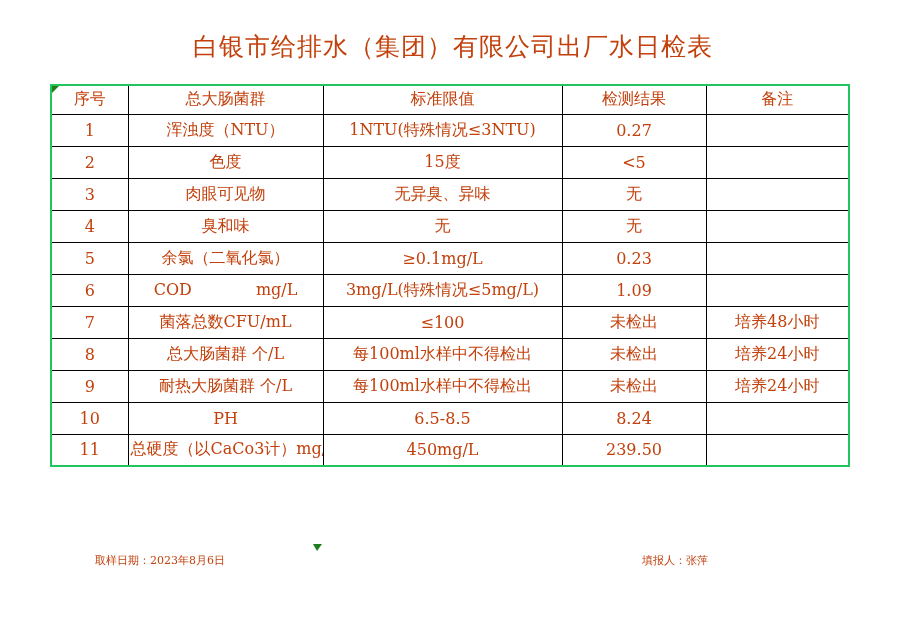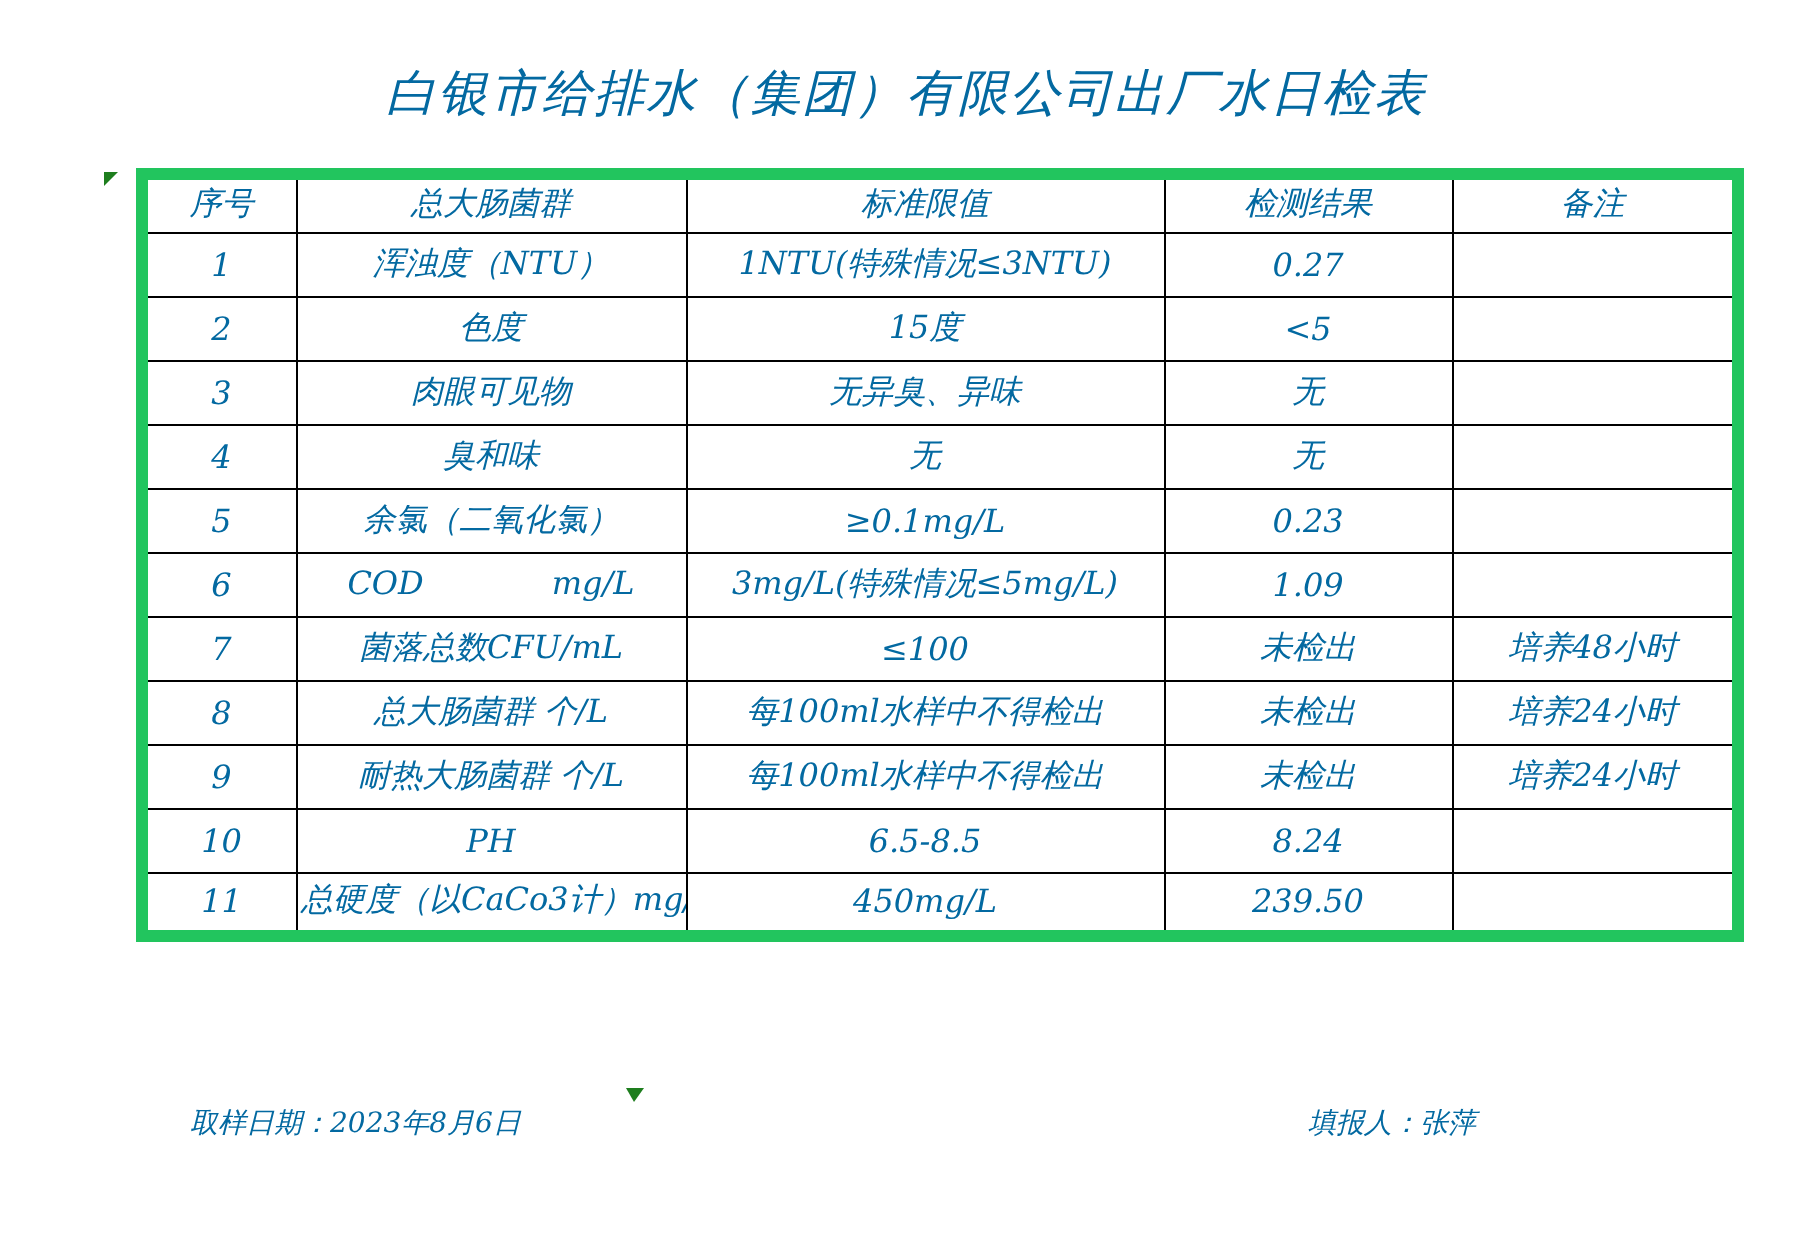--- a/index.html
+++ b/index.html
@@ -3,43 +3,42 @@
 <meta charset="utf-8">
 <style>
   * { margin: 0; padding: 0; box-sizing: border-box; }
   html, body { background: #ffffff; }
   .page {
     position: relative;
     width: 906px;
     height: 630px;
     background: #ffffff;
     font-family: "DejaVu Serif", "Liberation Serif", serif;
-    color: #0369a1;
+    color: #c2410c;
     overflow: hidden;
-    font-style: italic;
   }
   .title {
     position: absolute;
     top: 30px;
     left: 0;
     width: 100%;
     text-align: center;
     font-size: 25px;
     font-weight: 400;
     letter-spacing: 1px;
     white-space: nowrap;
   }
   table.daily-check {
     position: absolute;
-    left: 68px;
+    left: 50px;
     top: 84px;
     width: 798px;
     table-layout: fixed;
     border-collapse: collapse;
-    border: 6px solid #22c55e;
+    border: 2px solid #22c55e;
   }
   table.daily-check th,
   table.daily-check td {
     border: 1px solid #000000;
     text-align: center;
     vertical-align: middle;
     font-size: 16px;
     font-weight: 400;
     padding: 0 2px;
     overflow: hidden;
@@ -64,30 +63,30 @@
     border-left: 4px solid transparent;
     border-right: 5px solid transparent;
     border-top: 7px solid #1e7e1e;
   }
   .footer-line {
     position: absolute;
     top: 553px;
     left: 0;
     width: 100%;
     height: 22px;
-    font-size: 14px;
+    font-size: 11px;
   }
   .footer-line span {
     position: absolute;
     top: 0;
     white-space: nowrap;
   }
   .footer-sampling { left: 95px; }
   .footer-test     { left: 394px; }
-  .footer-reporter { left: 642px; margin-left: 12px; }
+  .footer-reporter { left: 642px; }
 </style>
 </head>
 <body>
 
 <div class="page">
 
   <div class="title">白银市给排水（集团）有限公司出厂水日检表</div>
 
   <span class="marker marker-corner"></span>
 

